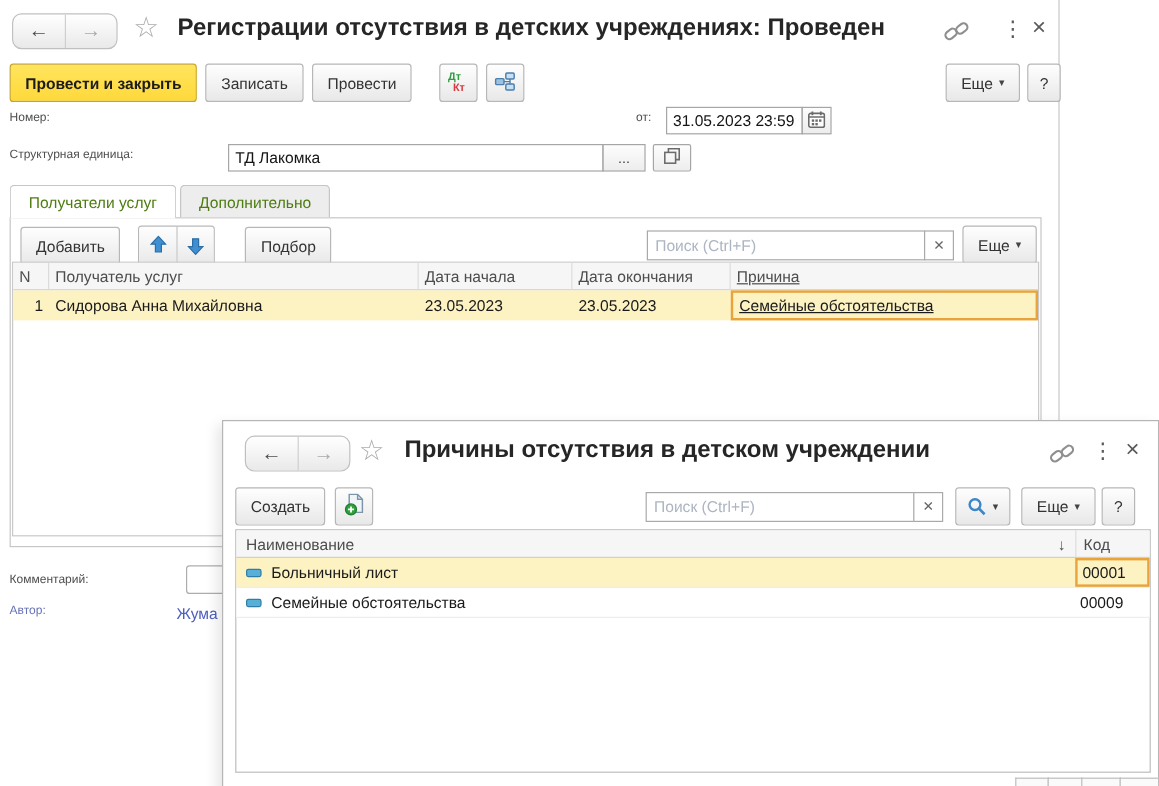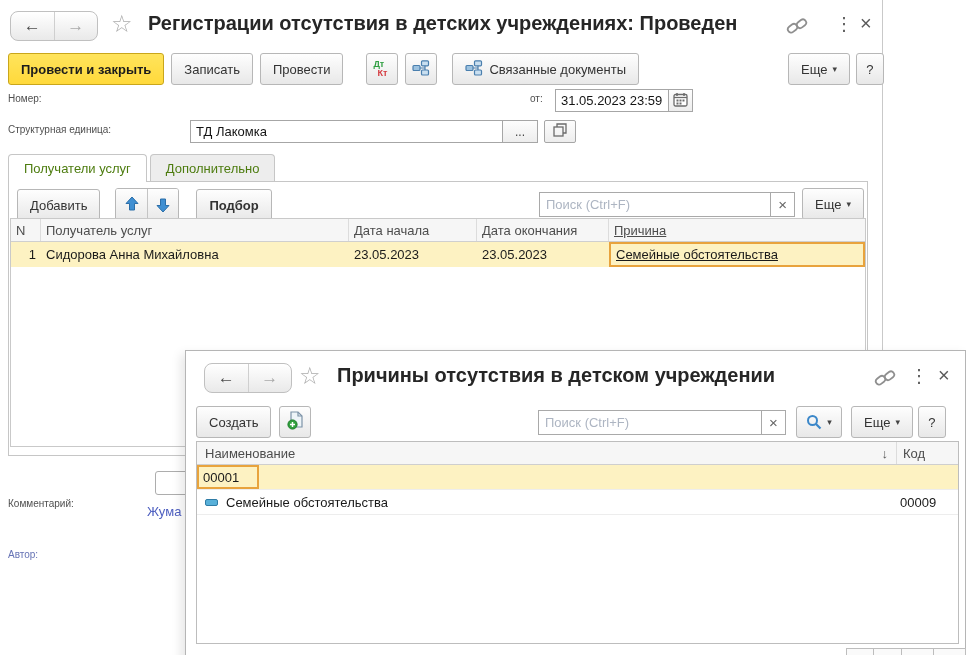--- a/index.html
+++ b/index.html
@@ -87,21 +87,21 @@
   .sort-arrow { margin-left:auto; color:#555; font-size:13px; }
   .elem-icon { display:inline-block; width:13px; height:7px; background:#58b0d9;
                border:1px solid #2f7ca6; border-radius:2px; flex:none; }
 
   
   .dtkt { position:relative; width:20px; height:20px; font-size:9px; font-weight:bold; line-height:9px; }
   .dtkt .dt { position:absolute; left:1px; top:1px;  color:var(--dt_green,#2f9e41); }
   .dtkt .kt { position:absolute; left:5px; top:10px; color:var(--kt_red,#d43a3f); }
 
   .link-color { color:var(--link_blue,#4e5fc0); }
-  .label-blue { color:var(--label_blue,#6673b5);margin-top:45px; }
+  .label-blue { color:var(--label_blue,#6673b5); }
 
   .tick { position:absolute; top:297px; height:14px; background:#fafafa;
           border:1px solid #bdbdbd; border-bottom:none; }
 </style>
 </head>
 <body>
 
 <div id="stage">
 
   <div id="main-win">
@@ -141,33 +141,20 @@
         <span>
           <svg width="18" height="16" viewBox="0 0 18 16">
             <path d="M8 8 h5 M13 3.5 v9" stroke="#4a7fae" fill="none" stroke-width="1.2"></path>
             <g stroke="#4a7fae" stroke-width="1.2">
               <rect x="9.5" y="0.8" width="7" height="5" rx="1" fill="#c9dff0"></rect>
               <rect x="1" y="5.5" width="7" height="5" rx="1" fill="#9cc2e0"></rect>
               <rect x="9.5" y="10" width="7" height="5" rx="1" fill="#c9dff0"></rect>
             </g>
           </svg>
         </span>
-      </div>
-      <div class="btn" style="margin-left:8px;gap:6px;">
-        <span>
-          <svg width="18" height="16" viewBox="0 0 18 16">
-            <path d="M8 8 h5 M13 3.5 v9" stroke="#4a7fae" fill="none" stroke-width="1.2"></path>
-            <g stroke="#4a7fae" stroke-width="1.2">
-              <rect x="9.5" y="0.8" width="7" height="5" rx="1" fill="#c9dff0"></rect>
-              <rect x="1" y="5.5" width="7" height="5" rx="1" fill="#9cc2e0"></rect>
-              <rect x="9.5" y="10" width="7" height="5" rx="1" fill="#c9dff0"></rect>
-            </g>
-          </svg>
-        </span>
-        <span>Связанные документы</span>
       </div>
     </div>
     <div class="abs" style="left:788px;top:53px;display:flex;gap:6px;">
       <div class="btn">
         <span>Еще</span>
         <span class="caret">▾</span>
       </div>
       <div class="btn icon-btn" style="width:28px;">?</div>
     </div>
 
@@ -224,21 +211,21 @@
             </span>
           </div>
           <div class="btn icon-btn" style="border:none;border-left:1px solid #c4c4c4;border-radius:0;width:31px;">
             <span style="display:inline-flex;transform:rotate(180deg);">
               <svg width="14" height="15" viewBox="0 0 14 15">
                   <path d="M7 1 L13 7.5 H9.5 V14 H4.5 V7.5 H1 Z" fill="#3f8fd2" stroke="#2b6ea8"></path>
                 </svg>
             </span>
           </div>
         </div>
-        <div class="btn" style="margin-left:17px;font-weight:bold;">Подбор</div>
+        <div class="btn" style="margin-left:25px;">Подбор</div>
       </div>
       <div class="abs" style="right:3px;top:6px;display:flex;align-items:center;">
         <input class="search-input" style="width: 232px;" placeholder="Поиск (Ctrl+F)">
         <div class="clear-btn">
             <span>×</span>
           </div>
         <div class="btn" style="margin-left:7px;">
           <span>Еще</span>
           <span class="caret">▾</span>
         </div>
@@ -255,21 +242,21 @@
         <div class="trow">
           <div class="cell col-n">1</div>
           <div class="cell col-recip">Сидорова Анна Михайловна</div>
           <div class="cell col-d1">23.05.2023</div>
           <div class="cell col-d2">23.05.2023</div>
           <div class="cell col-reason sel-cell">Семейные обстоятельства</div>
         </div>
       </div>
     </div>
 
-    <div class="abs lbl" style="left:8px;top:498px;">Комментарий:</div>
+    <div class="abs lbl" style="left:8px;top:478px;">Комментарий:</div>
     <input class="abs tb-input" style="left: 155px; top: 471px; width: 60px; height: 24px; border-radius: 3px; border-color: rgb(173, 173, 173);">
     <div class="abs lbl label-blue" style="left:8px;top:504px;">Автор:</div>
     <div class="abs link-color" style="left:147px;top:504px;">Жума</div>
   </div>
 
   <div id="ovl-win">
 
     <div class="abs navgroup" style="left:18px;top:12px;">
       <div class="nav-btn">
           <span>←</span>
@@ -327,20 +314,24 @@
 
     <div class="ov-list">
       <div class="ov-head">
         <div class="name-col">
           <span>Наименование</span>
           <span class="sort-arrow">↓</span>
         </div>
         <div class="code-col">Код</div>
       </div>
       <div class="ov-row selected">
+        <div class="name-col">
+          <span class="elem-icon"></span>
+          <span>Больничный лист</span>
+        </div>
         <div class="code-col sel-cell">00001</div>
       </div>
       <div class="ov-row">
         <div class="name-col">
           <span class="elem-icon"></span>
           <span>Семейные обстоятельства</span>
         </div>
         <div class="code-col">00009</div>
       </div>
     </div>

